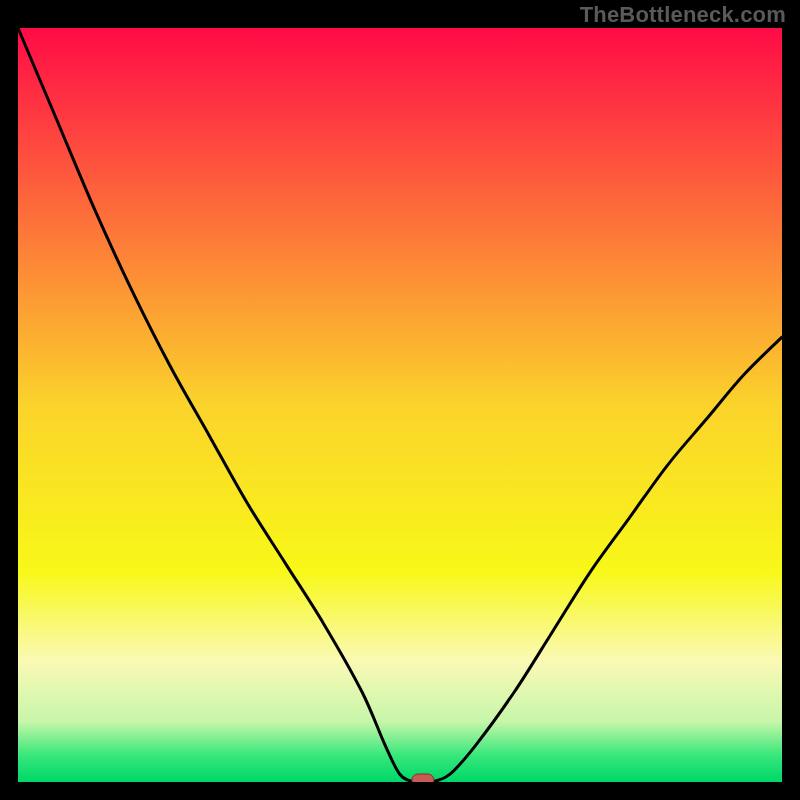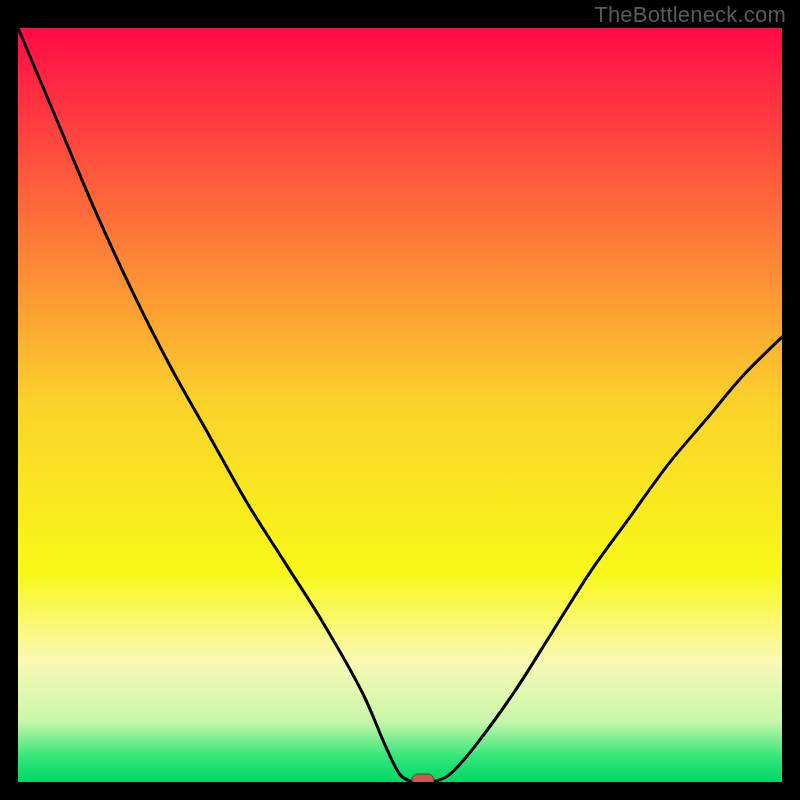--- a/index.html
+++ b/index.html
@@ -16,21 +16,21 @@
     width: 800px;
     height: 800px;
     background: #000;
   }
   .watermark {
     position: absolute;
     top: 2px;
     right: 14px;
     color: #5a5a5a;
     font-size: 22px;
-    font-weight: 400;
+    font-weight: 700;
     letter-spacing: 0.2px;
   }
   .plot {
     position: absolute;
     left: 18px;
     top: 28px;
     width: 764px;
     height: 754px;
   }
 </style>

